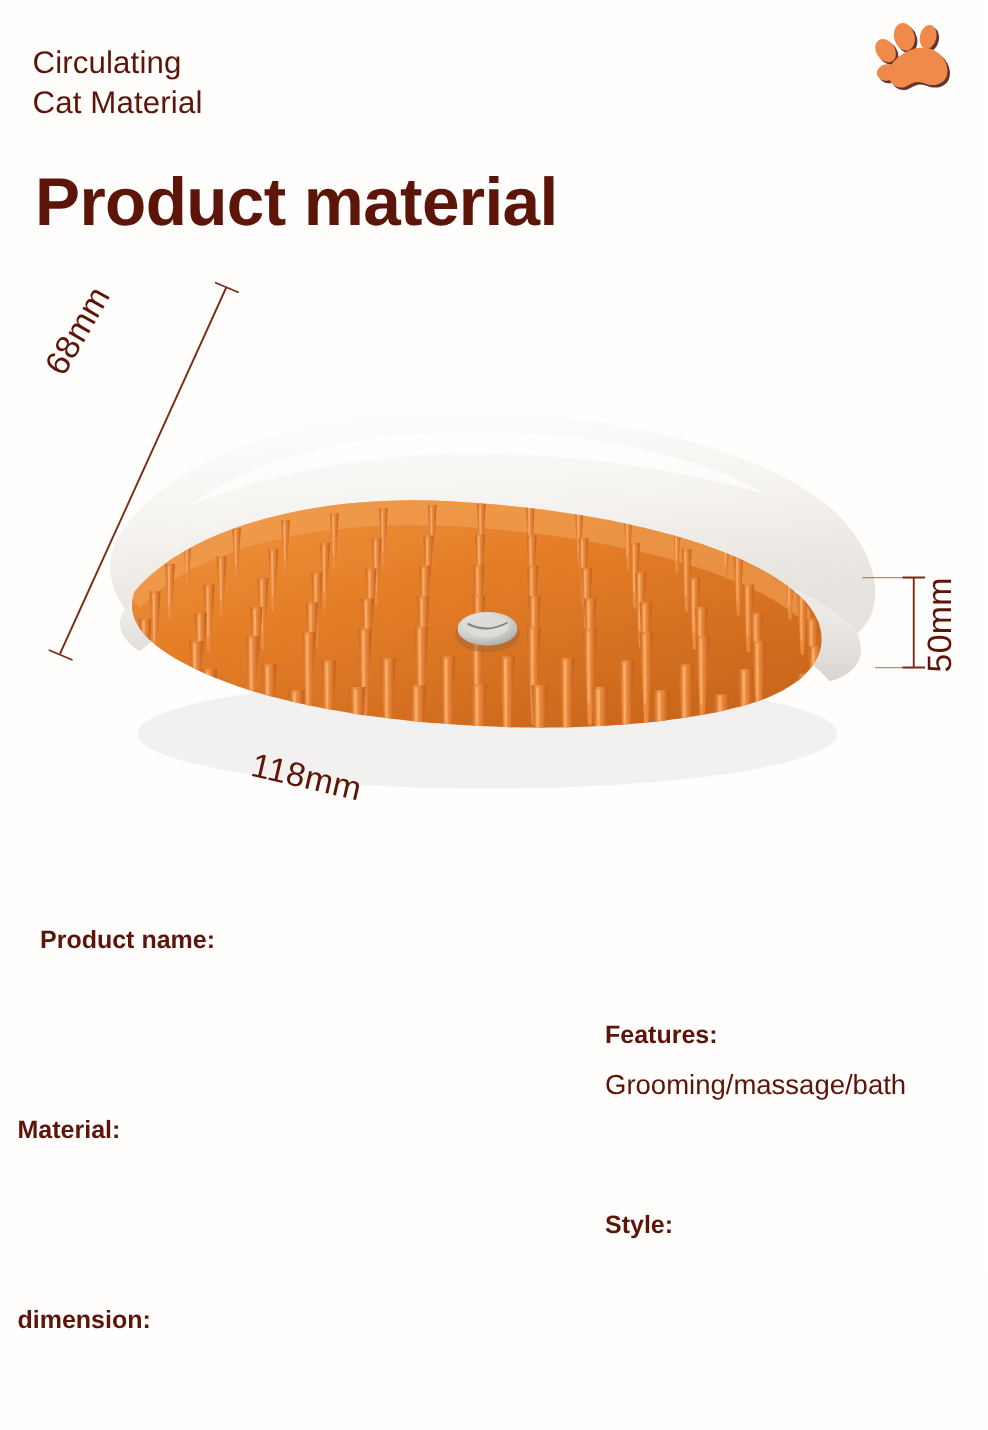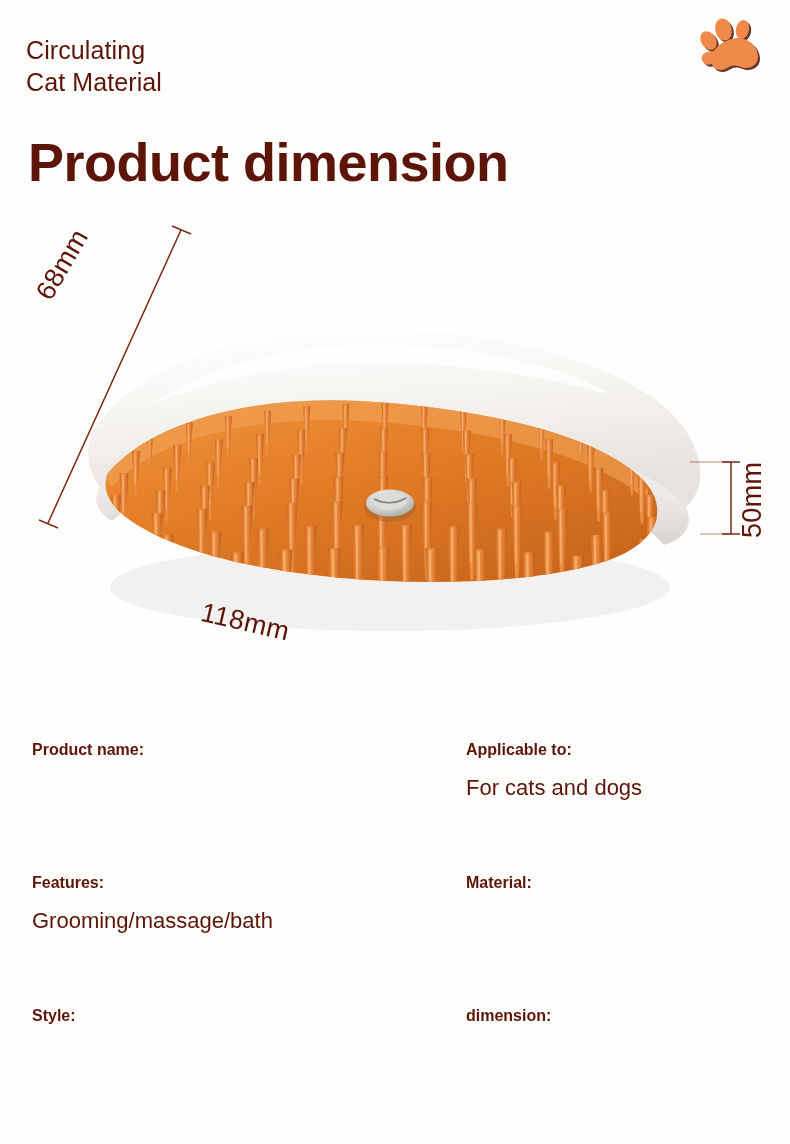--- a/index.html
+++ b/index.html
@@ -45,21 +45,21 @@
 
   
   .specs {
     position:absolute; left:0; top:742px; width:790px;
     display:grid; grid-template-columns:452px 338px;
     row-gap:0px;
   }
   .spec { padding:0 0 0 32px; }
   .spec.right { padding-left:14px; }
   .spec-label {
-    font-size:16px; font-weight:bold; color:#5C1508;
+    font-size:20px; font-weight:bold; color:#5C1508;
     line-height:1.0; margin-bottom:19px; white-space:nowrap;
   }
   .spec-value {
     font-size:22px; font-weight:400; color:#5C1508;
     line-height:1.0; white-space:nowrap;
   }
   .row-gap { height:76px; }
 </style>
 </head>
 <body>
@@ -81,21 +81,21 @@
     </g>
     <g fill="#ef8a4a">
       <ellipse cx="23.5" cy="15.5" rx="8.2" ry="11.2" transform="rotate(-14 23.5 15.5)"></ellipse>
       <ellipse cx="42.5" cy="15.5" rx="6.6" ry="9.6" transform="rotate(13 42.5 15.5)"></ellipse>
       <ellipse cx="8.5" cy="26.5" rx="7.4" ry="10" transform="rotate(-33 8.5 26.5)"></ellipse>
       <ellipse cx="9.5" cy="44" rx="8" ry="6.6" transform="rotate(-8 9.5 44)"></ellipse>
       <path d="M38 24c11 0 20 9 20 18.5 0 7.5-5.5 11.5-12 11.5-5 0-7-2.5-12-2.5S26 56 21 56c-6.5 0-10-4.5-10-11C11 34 27 24 38 24z"></path>
     </g>
   </svg>
 
-  <div class="title">Product dimension</div>
+  <div class="title">Product material</div>
 
   <div class="hero">
     <svg width="790" height="510" viewBox="0 0 790 510">
       <defs>
         <linearGradient id="shellTop" x1="0" y1="0" x2="0.25" y2="1">
           <stop offset="0%" stop-color="#ffffff"></stop>
           <stop offset="45%" stop-color="#f7f5f2"></stop>
           <stop offset="100%" stop-color="#e6e2dd"></stop>
         </linearGradient>
         <linearGradient id="shellSide" x1="0" y1="0" x2="0" y2="1">
@@ -891,24 +891,20 @@
 
   <div class="dimlabel" id="dim-68">68mm</div>
   <div class="dimlabel" id="dim-118">118mm</div>
   <div class="dimlabel" id="dim-50">50mm</div>
 
   <div class="specs">
 
     <div class="spec">
       <div class="spec-label">Product name:</div>
     </div>
-    <div class="spec right">
-      <div class="spec-label">Applicable to:</div>
-      <div class="spec-value">For cats and dogs</div>
-    </div>
 
     <div class="row-gap"></div>
     <div class="row-gap"></div>
 
     <div class="spec">
       <div class="spec-label">Features:</div>
       <div class="spec-value">Grooming/massage/bath</div>
     </div>
     <div class="spec right">
       <div class="spec-label">Material:</div>

